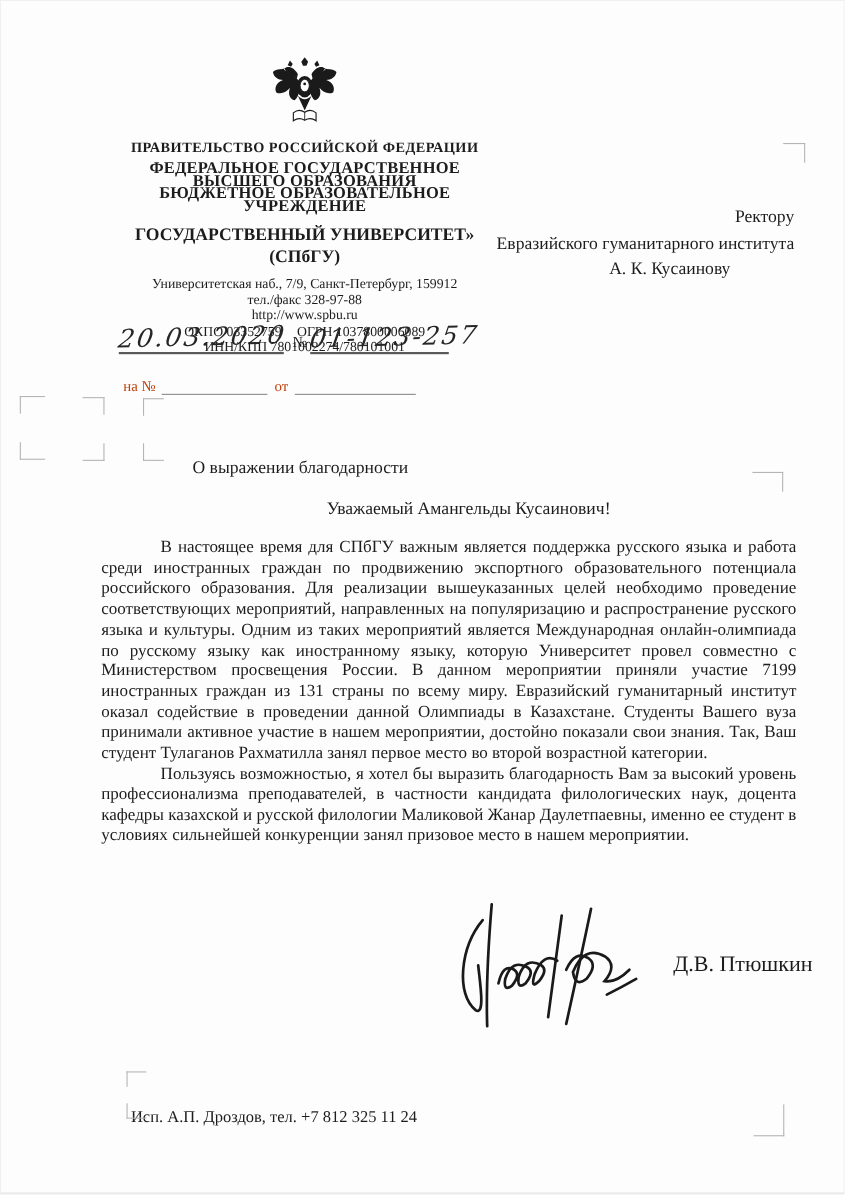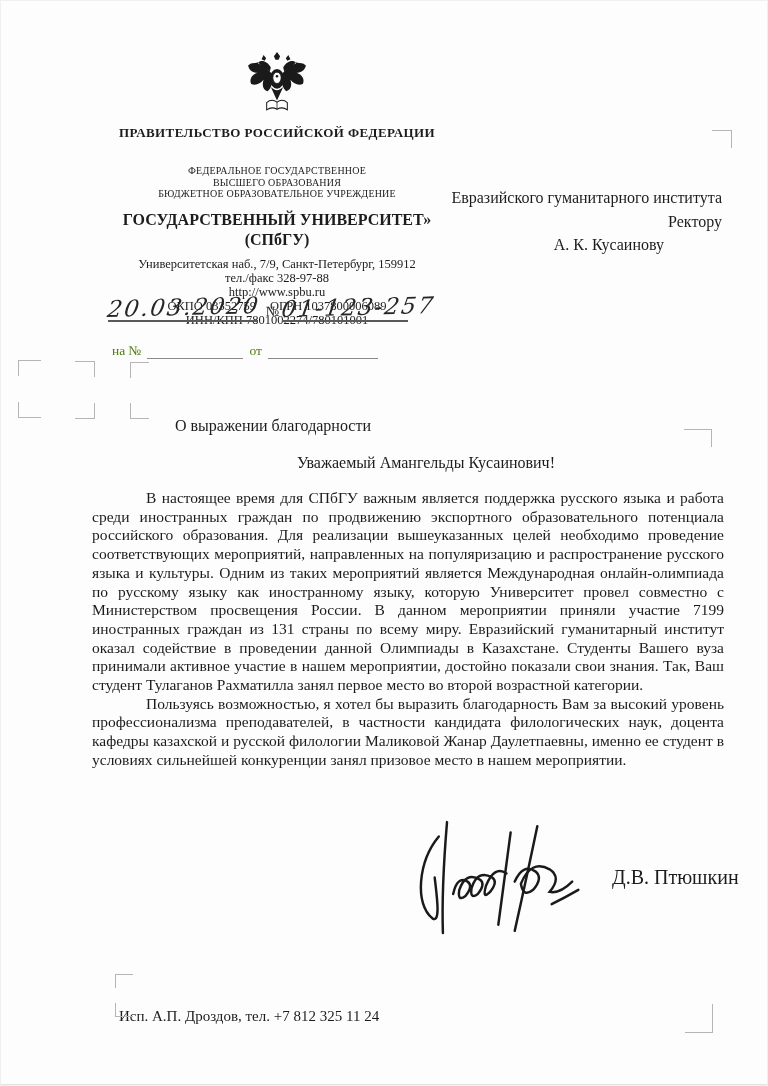--- a/index.html
+++ b/index.html
@@ -5,35 +5,35 @@
   html,body{margin:0;padding:0;background:#ffffff;}
   .page{
     position:relative;width:768px;height:1086px;background:#fdfdfd;
     font-family:"Liberation Serif",serif;color:#1c1c1c;overflow:hidden;
     box-shadow:inset 0 0 0 1px #f0f0f0, inset 0 -2px 0 #e3e3e3;
   }
   
   .letterhead{position:absolute;left:103px;top:52px;width:348px;text-align:center;}
   .emblem{display:inline-block;margin-bottom:2px;}
   .gov{font-size:13px;font-weight:600;letter-spacing:.4px;margin-top:3px;}
-  .org-type{font-size:10px;font-weight:400;line-height:11.5px;margin-top:24px;letter-spacing:.2px;}
+  .org-type{font-size:15px;font-weight:700;line-height:11.5px;margin-top:6px;letter-spacing:.2px;}
   .org-name{font-size:16px;font-weight:700;line-height:20px;margin-top:10px;}
   .addr{font-size:12.5px;line-height:14.2px;margin-top:7px;}
   .regline span{display:inline-block;}
   .regline .gap{width:14px;}
   
   .ref-row1{position:absolute;left:108px;top:294px;display:flex;align-items:flex-end;}
   .hand-line{border-bottom:2px solid #5a5a5a;text-align:center;}
   .hand{
     display:inline-block;font-family:"DejaVu Serif",serif;font-style:italic;
     font-size:23px;letter-spacing:2px;color:#262626;
     transform:skewX(-10deg) rotate(-1.5deg);white-space:nowrap;
   }
   .num-label{font-size:14px;margin:0 3px 2px 8px;}
-  .ref-row2{position:absolute;left:112px;top:343px;display:flex;align-items:flex-end;font-size:13.5px;color:#4d7c0f;}
+  .ref-row2{position:absolute;left:112px;top:343px;display:flex;align-items:flex-end;font-size:13.5px;color:#c2410c;}
   .blank{border-bottom:1px solid #8a8a8a;height:14px;margin:0 6px;}
   .blank.b1{width:96px;}
   .blank.b2{width:110px;}
   
   .recipient{position:absolute;left:420px;top:186px;width:302px;text-align:right;font-size:16px;line-height:23.5px;}
   .recipient .pad{padding-right:58px;}
   
   .subject{position:absolute;left:175px;top:417px;font-size:16px;}
   .salutation{position:absolute;left:110px;top:454px;width:632px;text-align:center;font-size:16px;}
   .body-text{position:absolute;left:92px;top:489px;width:632px;font-size:15.5px;line-height:18.7px;text-align:justify;}
@@ -93,22 +93,22 @@
       <div>тел./факс 328-97-88</div>
       <div>http://www.spbu.ru</div>
       <div class="regline">
         <span>ОКПО 03352759</span><span class="gap"></span><span>ОГРН 1037800006089</span>
       </div>
       <div>ИНН/КПП 7801002274/780101001</div>
     </div>
   </div>
 
   <div class="recipient">
+    <div>Ректору</div>
     <div>Евразийского гуманитарного института</div>
-    <div>Ректору</div>
     <div class="pad">А. К. Кусаинову</div>
   </div>
 
   <div class="ref-row1">
     <span class="hand-line" style="width:150px;"><span class="hand">20.03.2020</span></span>
     <span class="num-label">№</span>
     <span class="hand-line" style="width:126px;"><span class="hand">01-123-257</span></span>
   </div>
   <div class="ref-row2">
     <span>на №</span>

